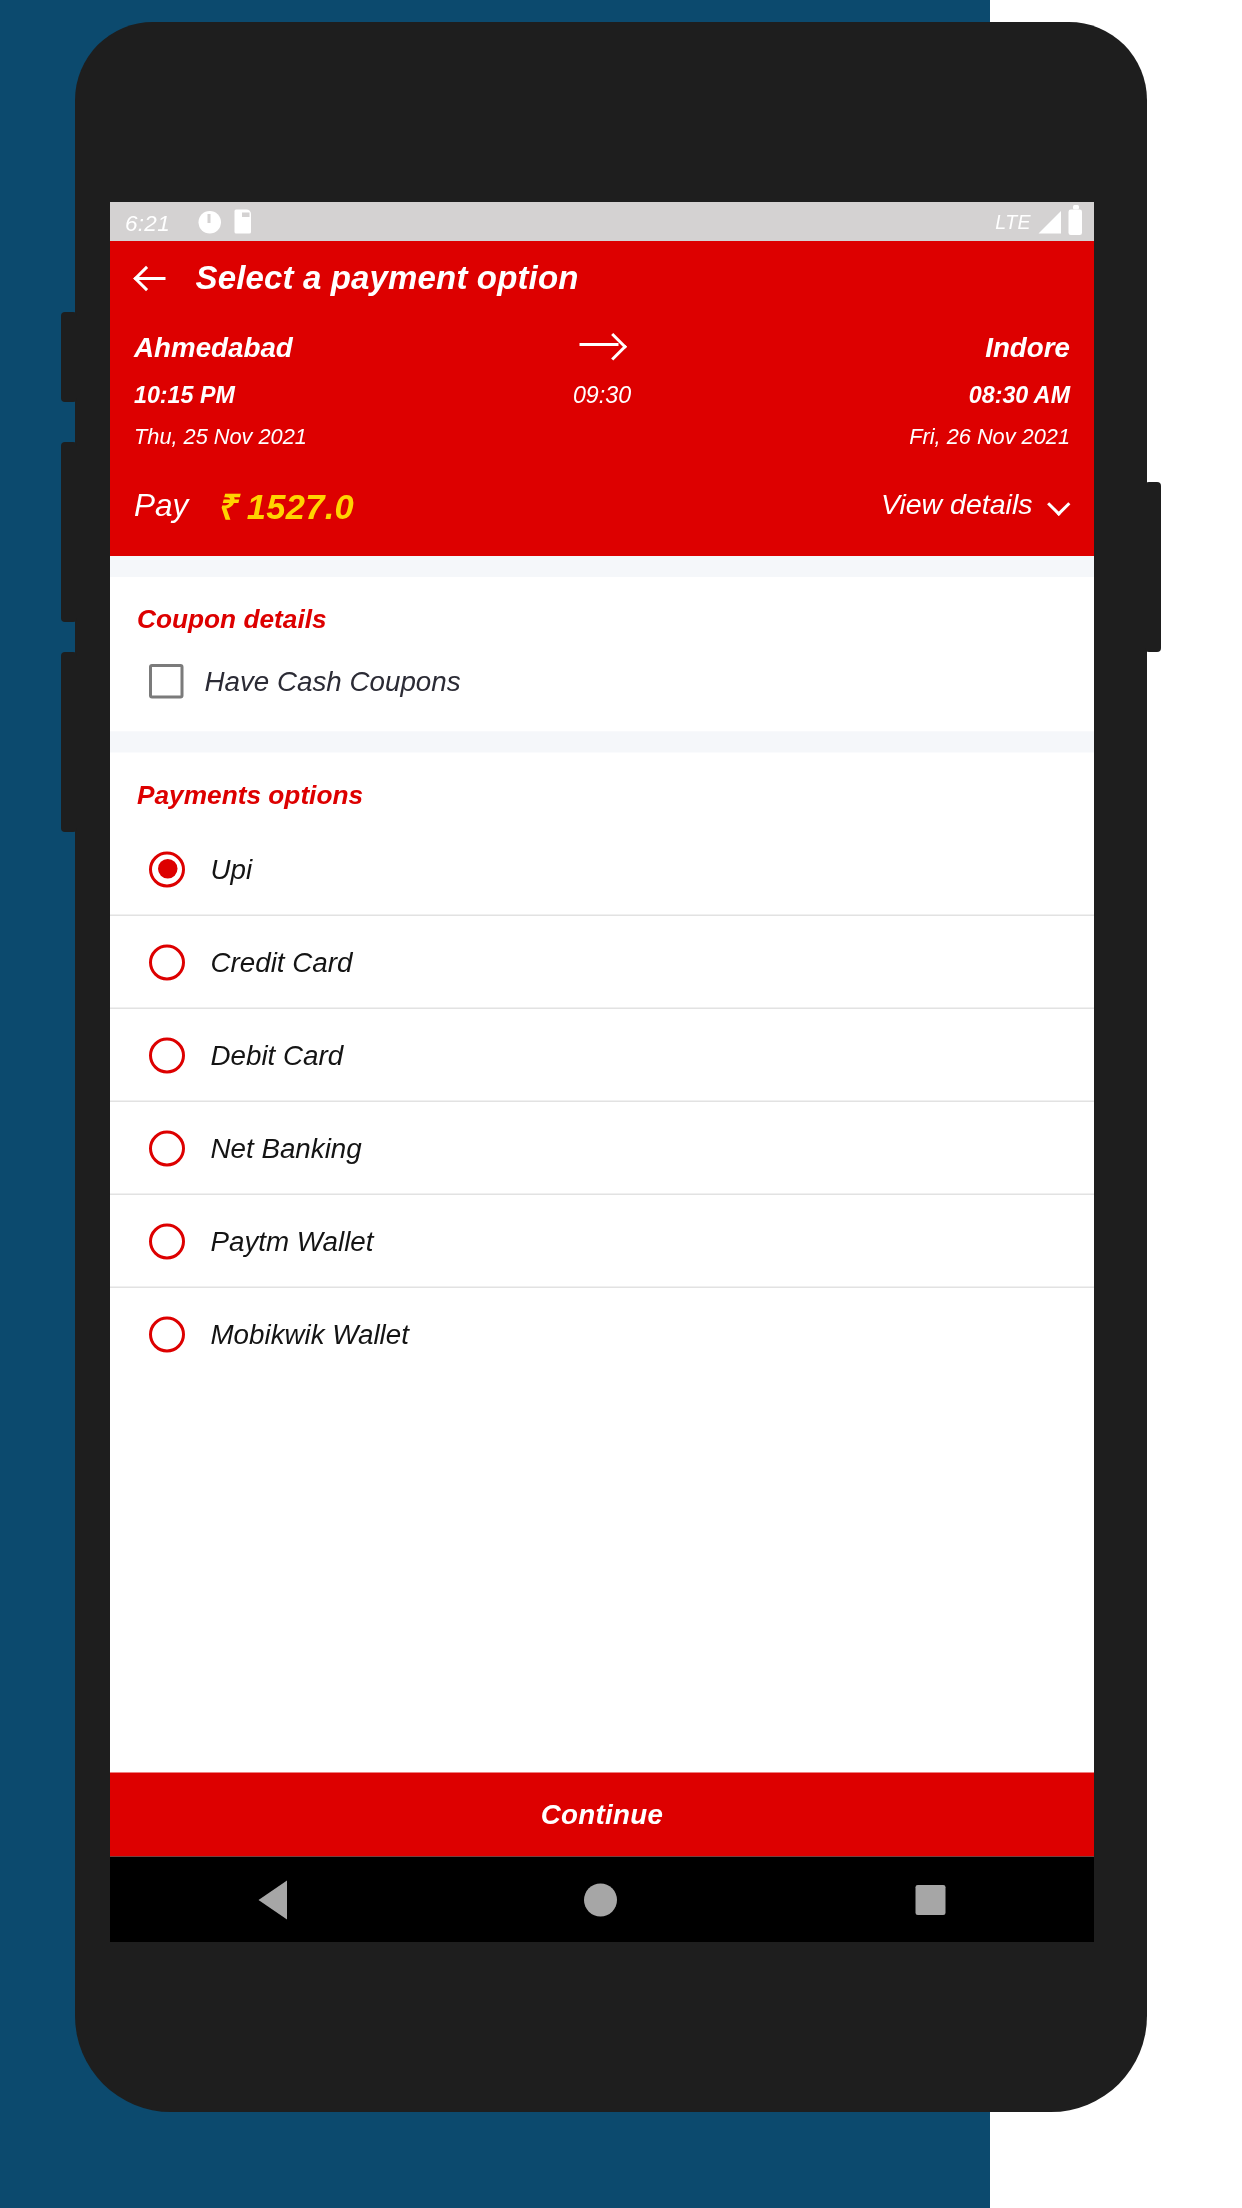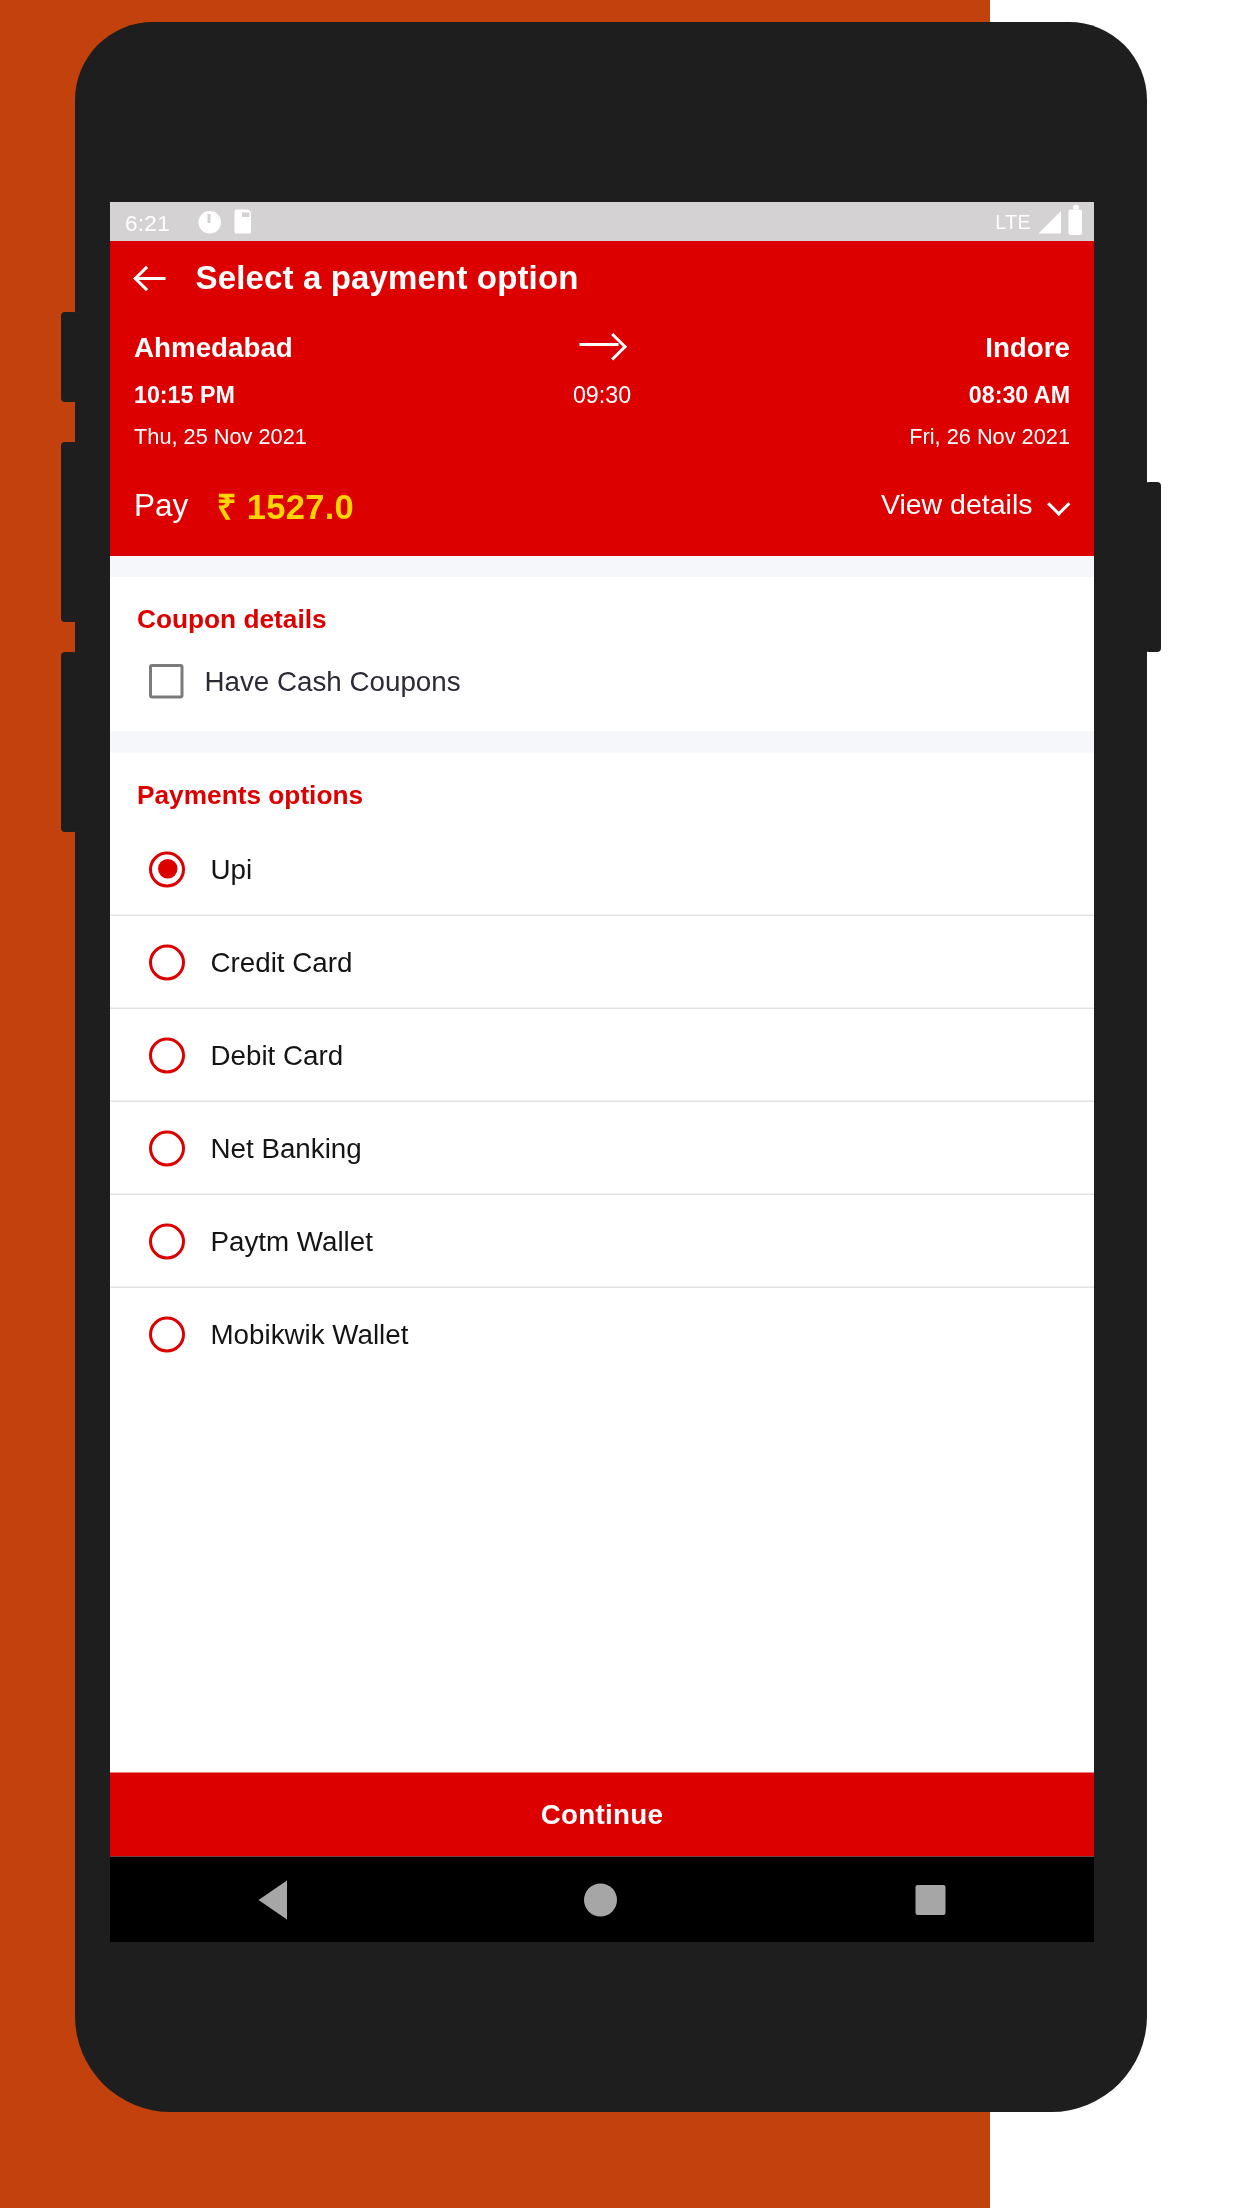--- a/index.html
+++ b/index.html
@@ -9,21 +9,22 @@
     height: 2208px;
     background: #ffffff;
     font-family: "Liberation Sans", sans-serif;
     overflow: hidden;
   }
 
   #stage {
     position: relative;
     width: 990px;
     height: 2208px;
-    background: #c2410c;
+    background: #0c4a6e;
+    font-style: italic;
   }
 
   
   .phone-frame {
     position: absolute;
     left: 75px;
     top: 22px;
     width: 1072px;
     height: 2090px;
     background: #1e1e1e;

